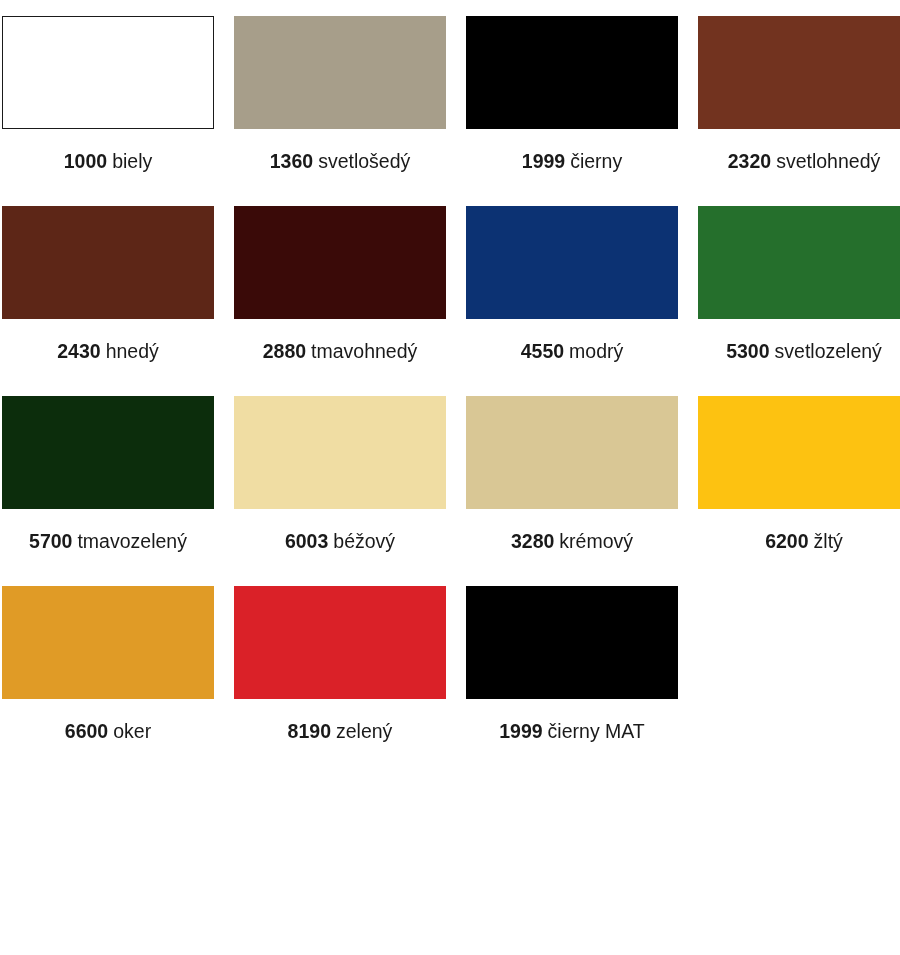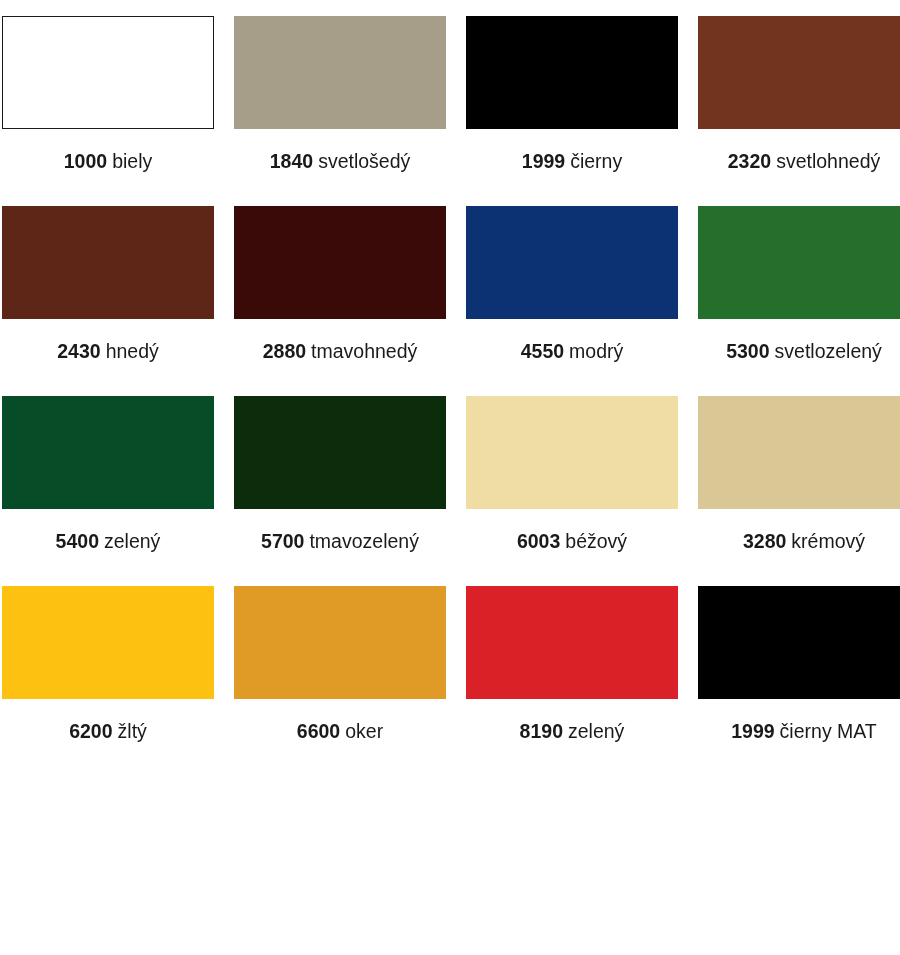--- a/index.html
+++ b/index.html
@@ -53,21 +53,21 @@
 </head>
 <body>
 
 <main id="palette-grid">
     <div class="swatch-cell">
       <div class="swatch-chip bordered" style="background-color: rgb(255, 255, 255);"></div>
       <div class="swatch-label"><span class="swatch-code">1000</span><span class="swatch-name">biely</span></div>
     </div>
     <div class="swatch-cell">
       <div class="swatch-chip" style="background-color: rgb(167, 158, 138);"></div>
-      <div class="swatch-label"><span class="swatch-code">1840</span><span class="swatch-name">svetlošedý</span></div>
+      <div class="swatch-label"><span class="swatch-code">1360</span><span class="swatch-name">svetlošedý</span></div>
     </div>
     <div class="swatch-cell">
       <div class="swatch-chip" style="background-color: rgb(0, 0, 0);"></div>
       <div class="swatch-label"><span class="swatch-code">1999</span><span class="swatch-name">čierny</span></div>
     </div>
     <div class="swatch-cell">
       <div class="swatch-chip" style="background-color: rgb(114, 51, 31);"></div>
       <div class="swatch-label"><span class="swatch-code">2320</span><span class="swatch-name">svetlohnedý</span></div>
     </div>
     <div class="swatch-cell">
@@ -78,24 +78,20 @@
       <div class="swatch-chip" style="background-color: rgb(58, 10, 8);"></div>
       <div class="swatch-label"><span class="swatch-code">2880</span><span class="swatch-name">tmavohnedý</span></div>
     </div>
     <div class="swatch-cell">
       <div class="swatch-chip" style="background-color: rgb(12, 50, 115);"></div>
       <div class="swatch-label"><span class="swatch-code">4550</span><span class="swatch-name">modrý</span></div>
     </div>
     <div class="swatch-cell">
       <div class="swatch-chip" style="background-color: rgb(37, 111, 44);"></div>
       <div class="swatch-label"><span class="swatch-code">5300</span><span class="swatch-name">svetlozelený</span></div>
-    </div>
-    <div class="swatch-cell">
-      <div class="swatch-chip" style="background-color: rgb(6, 77, 39);"></div>
-      <div class="swatch-label"><span class="swatch-code">5400</span><span class="swatch-name">zelený</span></div>
     </div>
     <div class="swatch-cell">
       <div class="swatch-chip" style="background-color: rgb(12, 45, 12);"></div>
       <div class="swatch-label"><span class="swatch-code">5700</span><span class="swatch-name">tmavozelený</span></div>
     </div>
     <div class="swatch-cell">
       <div class="swatch-chip" style="background-color: rgb(240, 221, 163);"></div>
       <div class="swatch-label"><span class="swatch-code">6003</span><span class="swatch-name">béžový</span></div>
     </div>
     <div class="swatch-cell">

